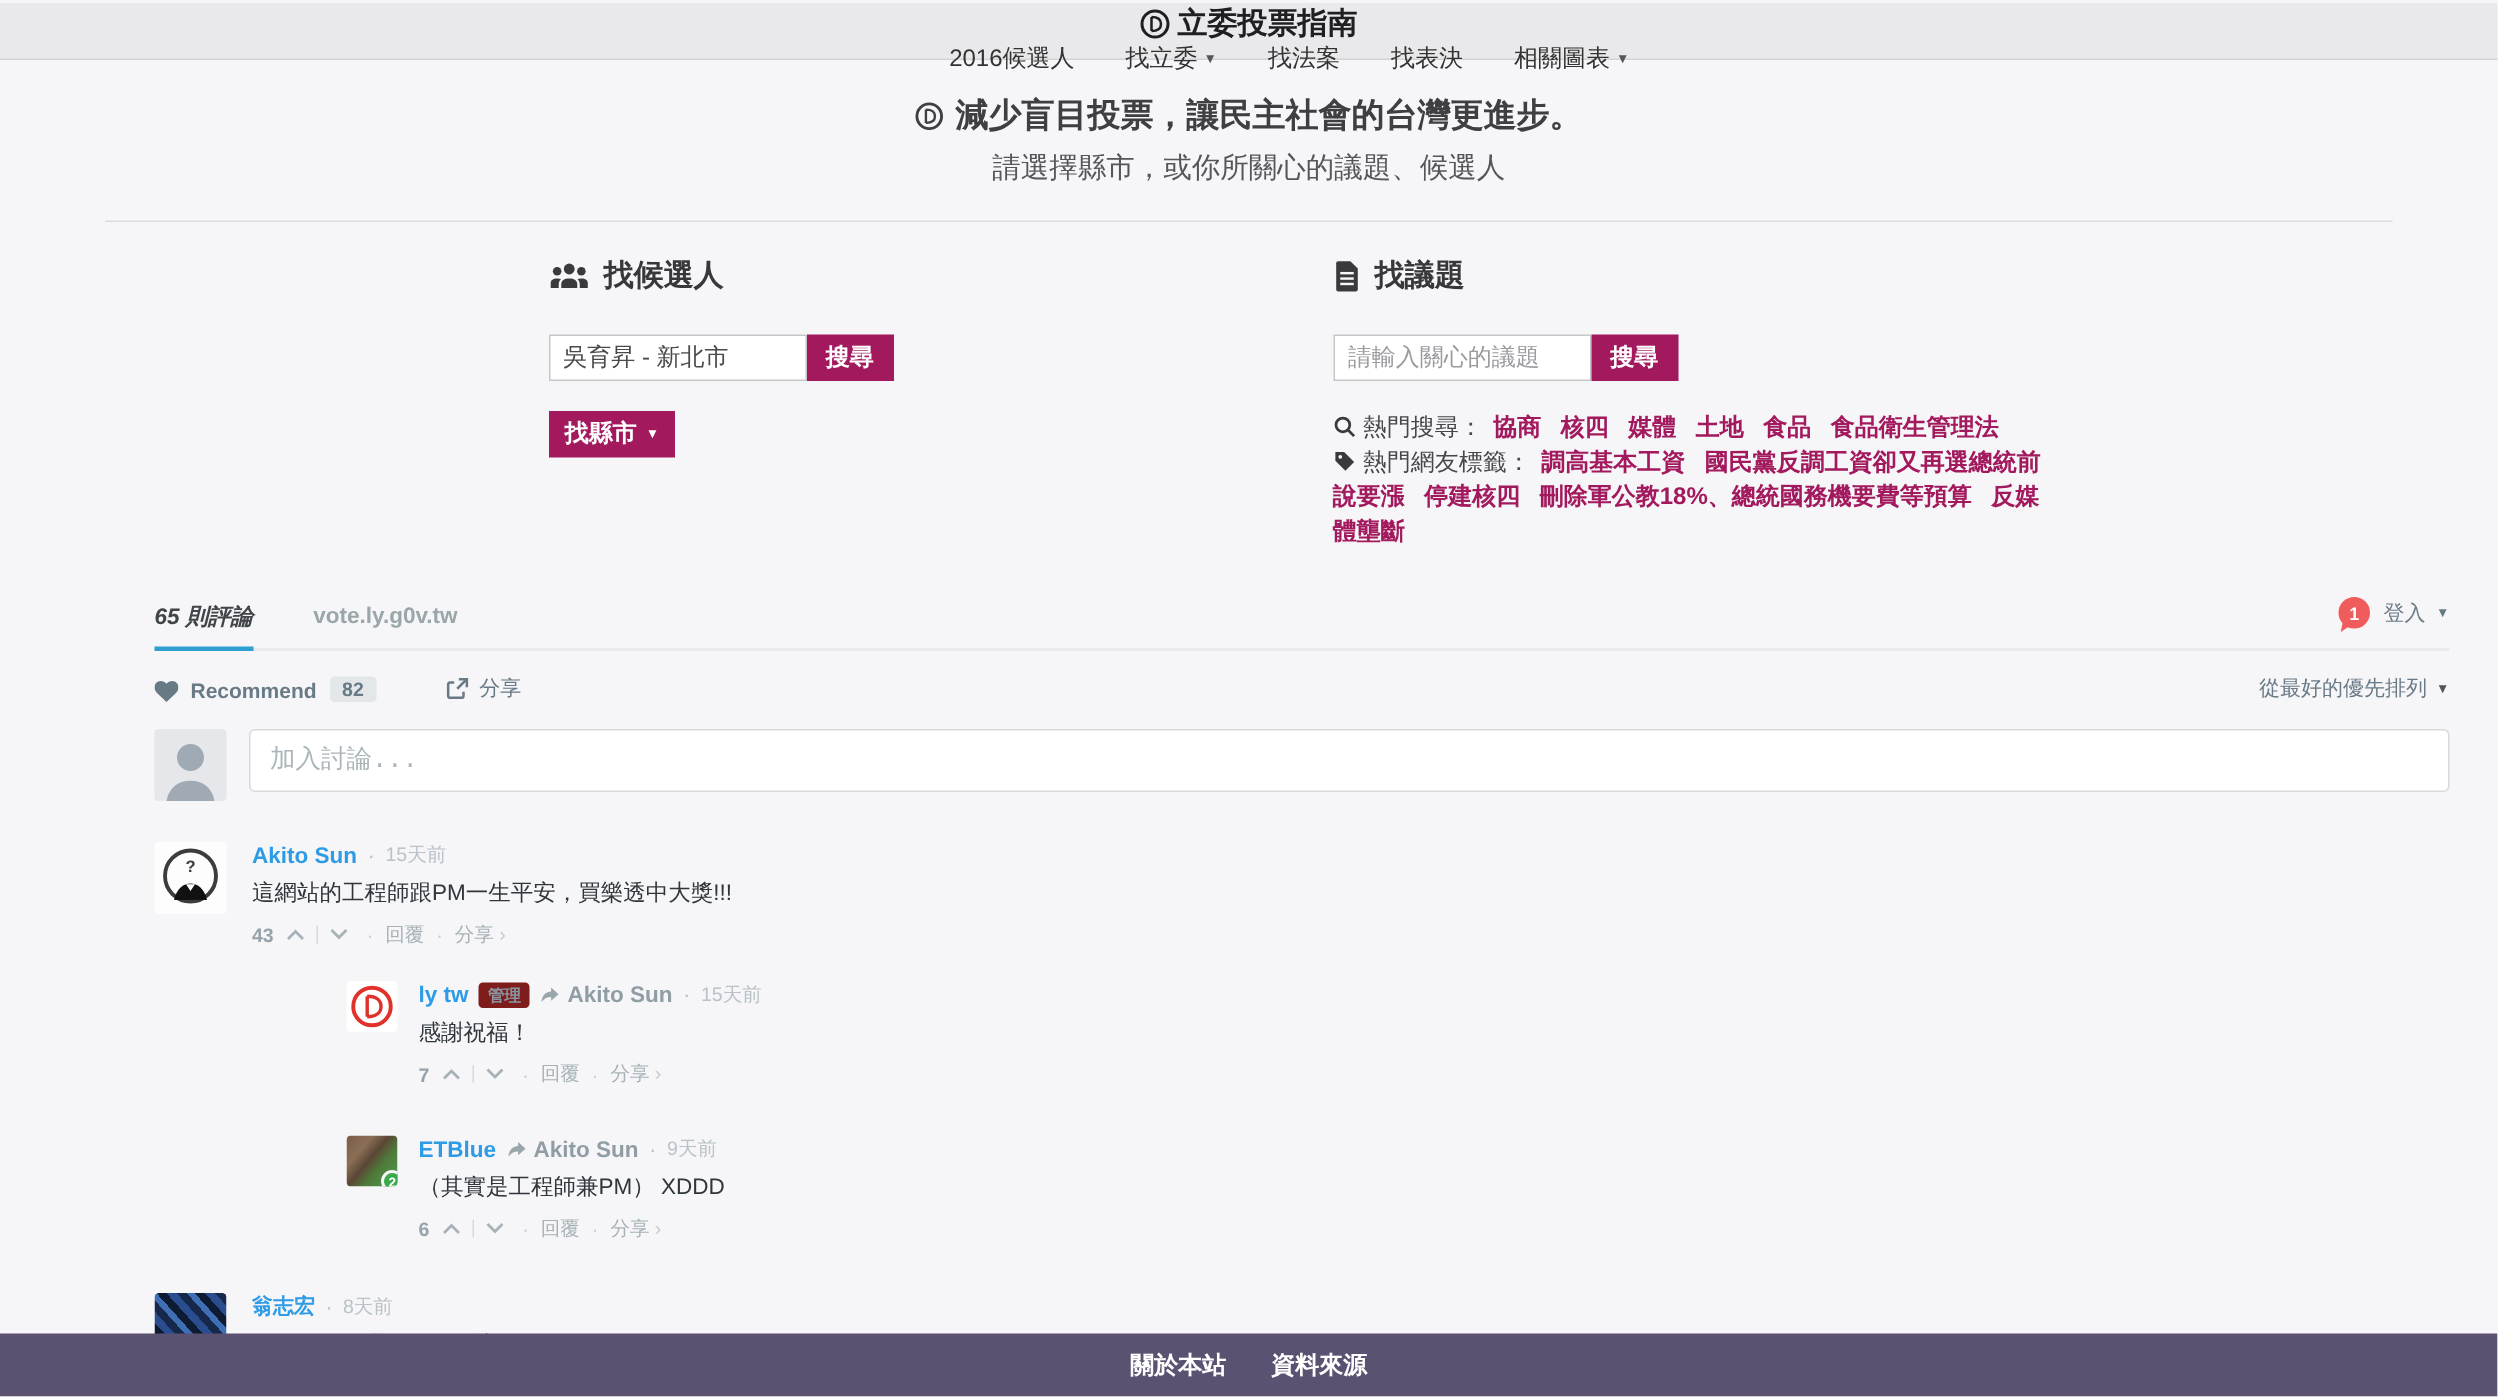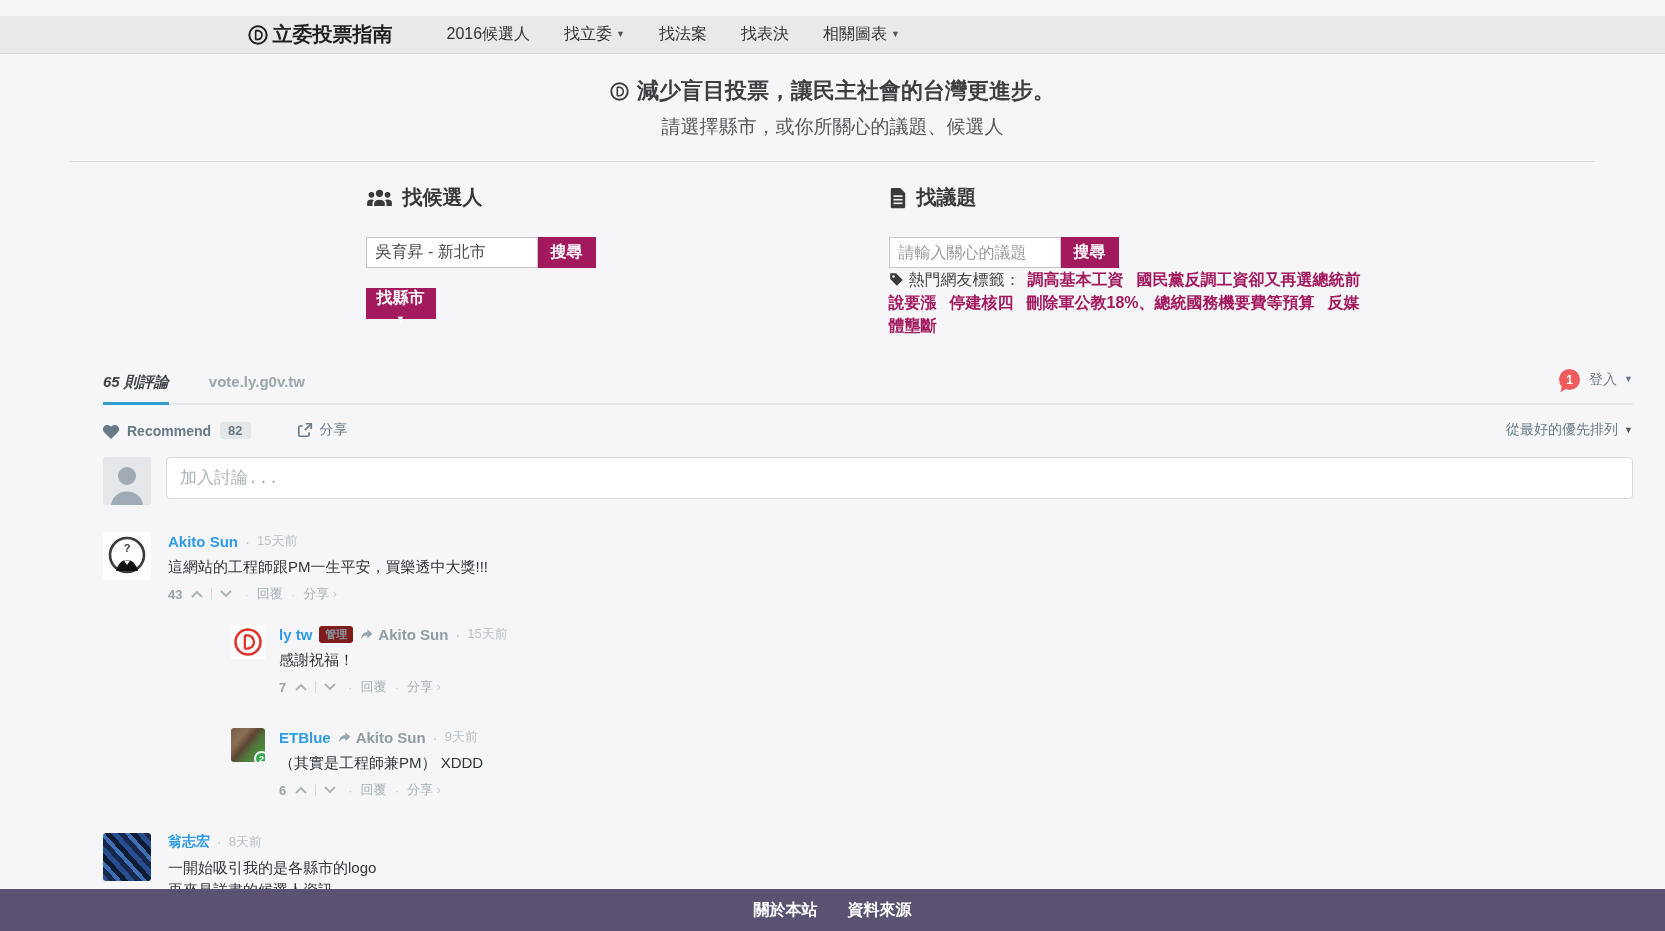--- a/index.html
+++ b/index.html
@@ -7,21 +7,21 @@
   body {
     position:relative;
     background:#f6f5f7;
     font-family:"Liberation Sans","DejaVu Sans",sans-serif;
     color:#333;
   }
   a { text-decoration:none; cursor:pointer; }
 
   
   .navbar { height:38px; background:#e9e8ea; border-bottom:1px solid #d3d2d4; }
-  .navbar-inner { width:1170px; margin:16px auto; height:100%; display:flex; align-items:center; }
+  .navbar-inner { width:1170px; margin:2px auto; height:100%; display:flex; align-items:center;flex-direction:column; }
   .brand { display:flex; align-items:center; gap:5px; font-size:20px; font-weight:bold; color:#1f1f22; }
   .brand svg { width:20px; height:20px; color:#1f1f22; }
   .nav-menu { display:flex; gap:34px; margin-left:54px; }
   .nav-item { font-size:16px; color:#333; display:flex; align-items:center; gap:4px; }
   .caret { font-size:9px; color:#555; line-height:1; }
 
   
   .hero { padding-top:22px; text-align:center; }
   .hero-title { display:flex; justify-content:center; align-items:center; gap:8px;
     font-size:22px; font-weight:bold; color:#3e3e43; line-height:30px; }
@@ -37,21 +37,21 @@
   .sec-heading { display:flex; align-items:center; gap:10px; font-size:20px; font-weight:bold; color:#38383c; }
   .sec-heading svg { color:#3a3a3e; }
   .input-row { display:flex; margin-top:26px; }
   .search-input { width:172px; height:31px; border:1px solid #c6c6c9; background:#fff;
     font-size:16px; color:#4a4a4a; padding:0 9px; outline:none; font-family:inherit; }
   .search-input::placeholder { color:#9b9ba0; }
   .btn-accent { height:31px; background:#a2195e; color:#fff; border:none; font-size:16px;
     font-weight:bold; padding:0 13px; cursor:pointer; font-family:inherit; }
   .county-btn { margin-top:20px; display:inline-flex; align-items:center; gap:6px;
     height:31px; background:#a2195e; color:#fff; border:none; font-size:16px; font-weight:bold;
-    padding:0 11px; cursor:pointer; font-family:inherit;flex-direction:column; }
+    padding:0 11px; cursor:pointer; font-family:inherit; }
   .county-btn .caret { color:#fff; }
 
   .hot-block { margin-top:20px; width:480px; font-size:16px; line-height:23px; color:#46464b; }
   .hot-block svg { vertical-align:-2px; margin-right:5px; color:#3a3a3e; }
   .hot-label { color:#46464b; }
   .hot-link { color:#a2195e; font-weight:bold; margin-left:13px; }
   .hot-link:first-of-type { margin-left:7px; }
 
   
   .comments { margin:36px 32px 0 103px; }
@@ -202,20 +202,26 @@
           <rect x="5" y="13" width="10" height="1.8" fill="#f6f5f7"></rect>
           <rect x="5" y="17" width="10" height="1.8" fill="#f6f5f7"></rect>
         </svg>
         <span>找議題</span>
       </div>
       <div class="input-row">
         <input class="search-input" type="text" placeholder="請輸入關心的議題" style="">
         <button class="btn-accent">搜尋</button>
       </div>
 
+      <div class="hot-block">
+        <svg width="15" height="15" viewBox="0 0 18 18">
+          <circle cx="7.5" cy="7.5" r="5.5" class="svg-stroke" stroke-width="2.2"></circle>
+          <path d="M11.8 11.8 L16.5 16.5" class="svg-stroke" stroke-width="2.2"></path>
+        </svg><span class="hot-label">熱門搜尋：</span><a class="hot-link">協商</a><a class="hot-link">核四</a><a class="hot-link">媒體</a><a class="hot-link">土地</a><a class="hot-link">食品</a><a class="hot-link">食品衛生管理法</a>
+      </div>
 
       <div class="hot-block" style="margin-top:0;">
         <svg width="15" height="15" viewBox="0 0 18 18">
           <path d="M1.5 1.5h7l8 8-7 7-8-8z" fill="currentColor"></path>
           <circle cx="5.4" cy="5.4" r="1.5" fill="#f6f5f7"></circle>
         </svg><span class="hot-label">熱門網友標籤：</span><a class="hot-link">調高基本工資</a><a class="hot-link">國民黨反調工資卻又再選總統前說要漲</a><a class="hot-link">停建核四</a><a class="hot-link">刪除軍公教18%、總統國務機要費等預算</a><a class="hot-link">反媒體壟斷</a>
       </div>
     </div>
   </div>
 </div>

